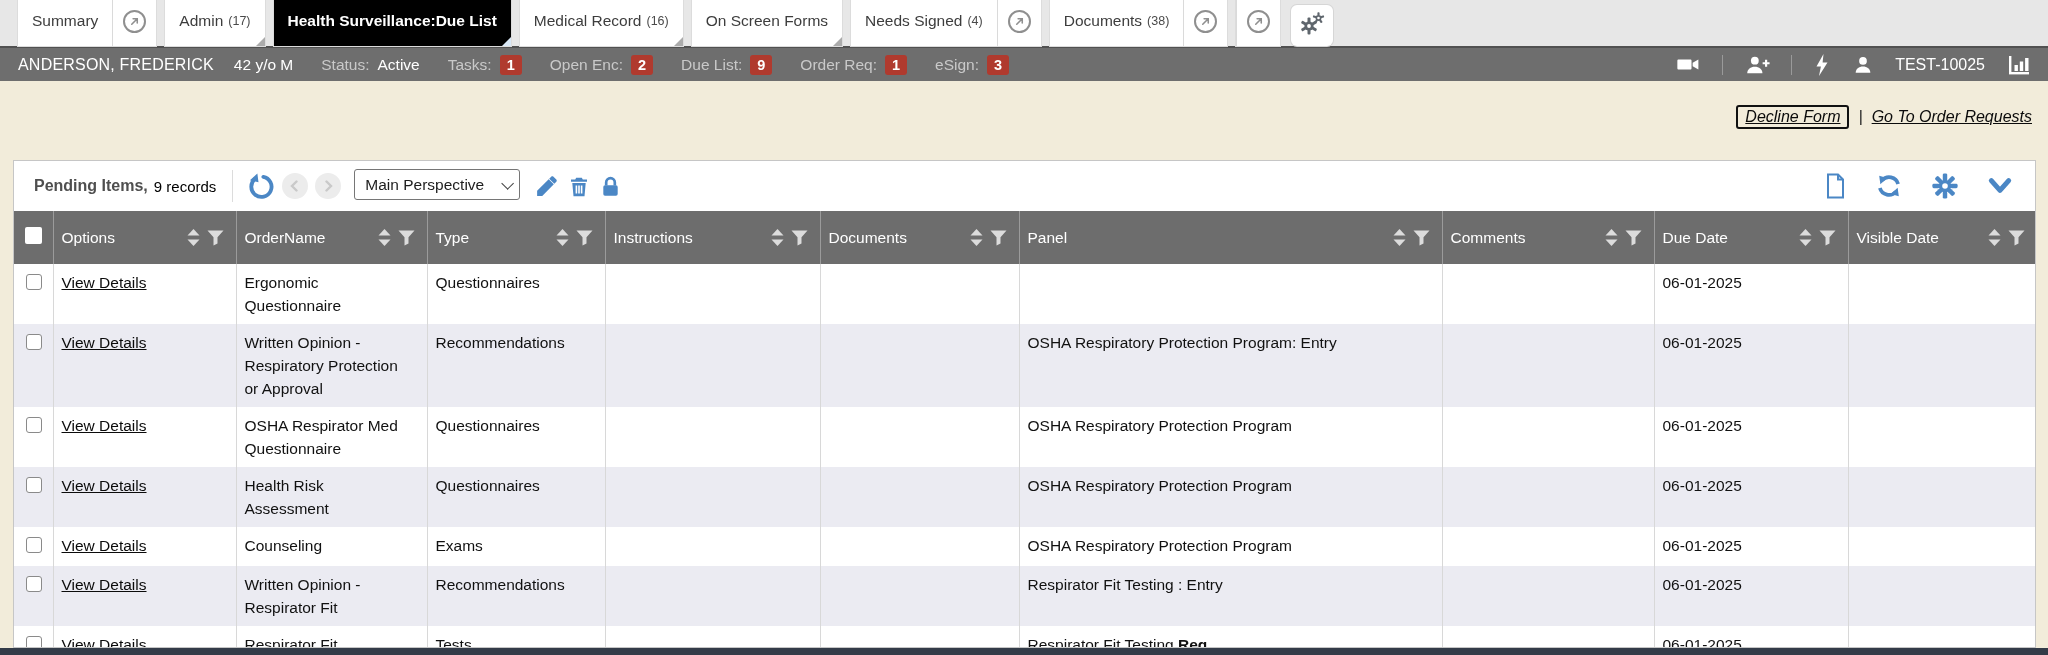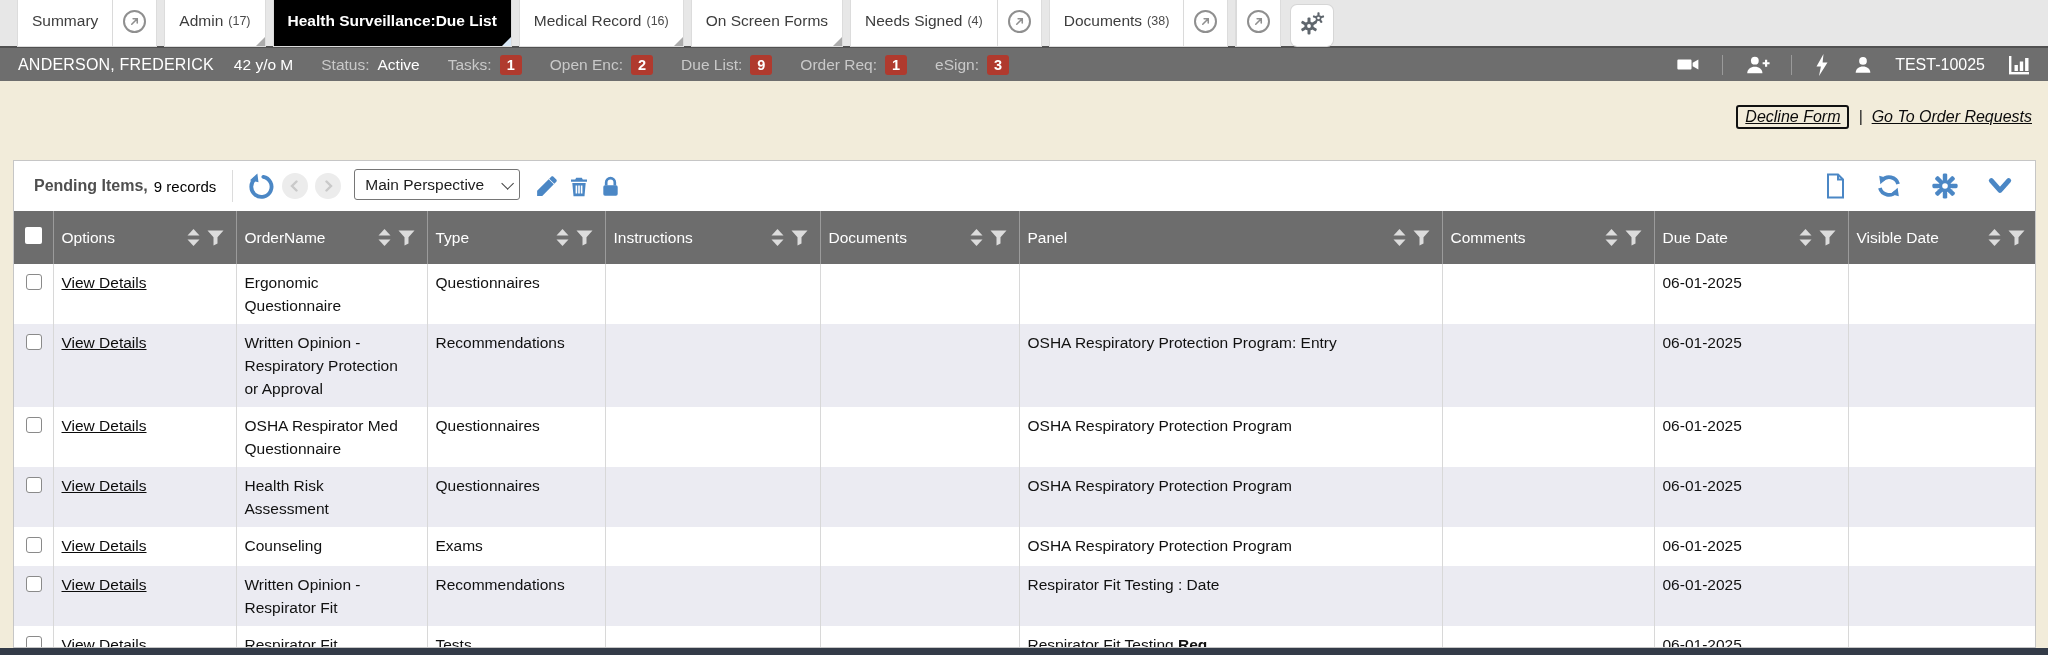--- a/index.html
+++ b/index.html
@@ -588,21 +588,21 @@
       </tr>
       <tr class="alt" style="height:58px;">
         <td><span class="cb"></span></td>
         <td><a class="vd">View Details</a></td>
         <td>
             <div class="ordwrap">Written Opinion - Respirator Fit</div>
           </td>
         <td>Recommendations</td>
         <td></td>
         <td></td>
-        <td>Respirator Fit Testing : Date</td>
+        <td>Respirator Fit Testing : Entry</td>
         <td></td>
         <td>06-01-2025</td>
         <td></td>
       </tr>
       <tr style="height:58px;">
         <td><span class="cb"></span></td>
         <td><a class="vd">View Details</a></td>
         <td>
             <div class="ordwrap">Respirator Fit</div>
           </td>

